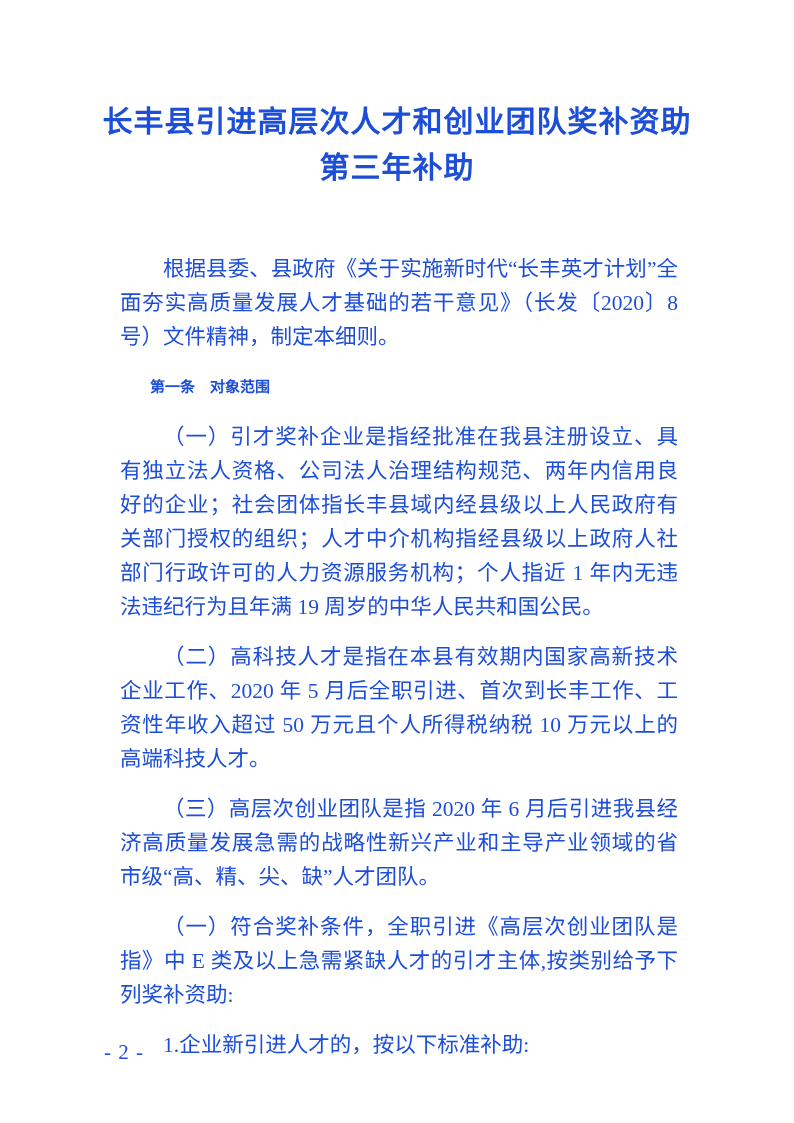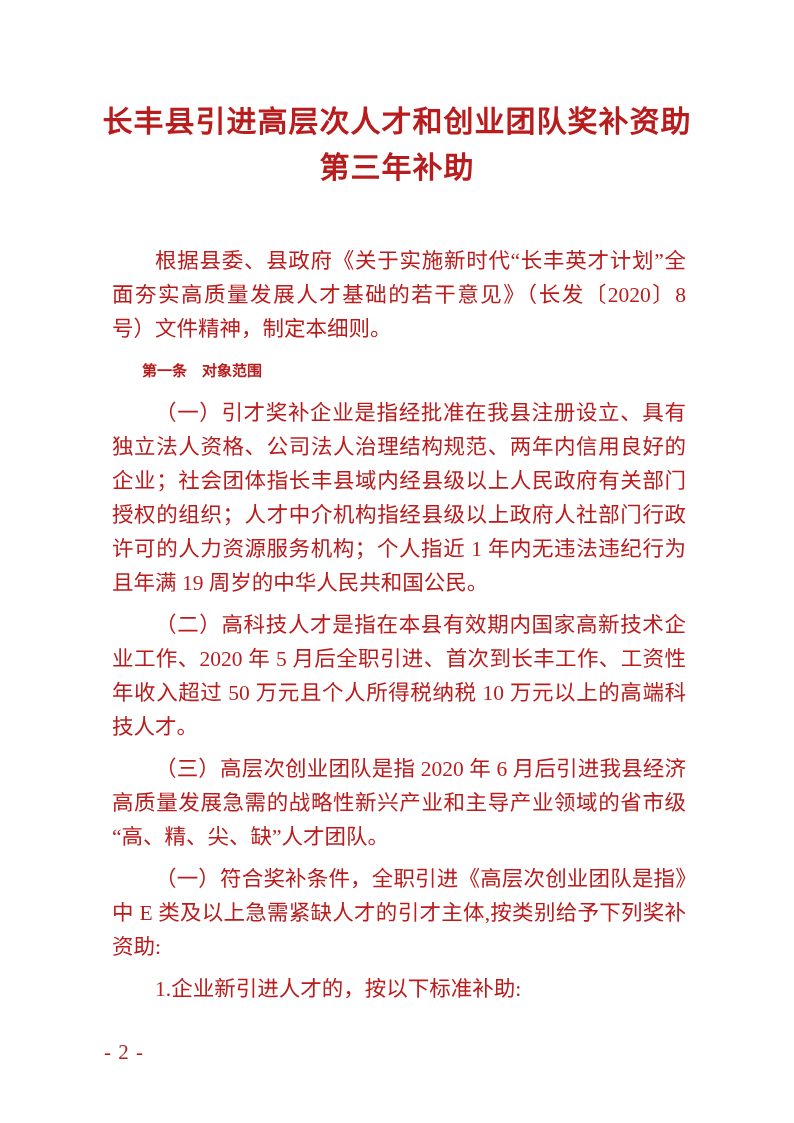--- a/index.html
+++ b/index.html
@@ -5,21 +5,21 @@
   html, body {
     margin: 0;
     padding: 0;
     background: #ffffff;
   }
   .page {
     position: relative;
     width: 794px;
     height: 1074px;
     background: #ffffff;
-    color: #b91c1c;
+    color: #1d4ed8;
     overflow: hidden;
     font-family: "Liberation Serif", "DejaVu Serif", serif;
   }
   .title-block {
     position: absolute;
     left: 97px;
     top: 99px;
     width: 600px;
     text-align: center;
   }
@@ -31,21 +31,21 @@
     letter-spacing: 1px;
     white-space: nowrap;
   }
   .body-block {
     position: absolute;
     left: 104px;
     top: 236px;
     width: 590px;
   }
   .para {
-    margin: 8px;
+    margin: 16px;
     font-size: 21.5px;
     line-height: 34px;
     text-align: justify;
     text-indent: 2em;
     word-break: break-all;
   }
   .para.heading {
     font-family: "DejaVu Sans", "Liberation Sans", sans-serif;
     font-weight: bold;
     font-size: 15px;

